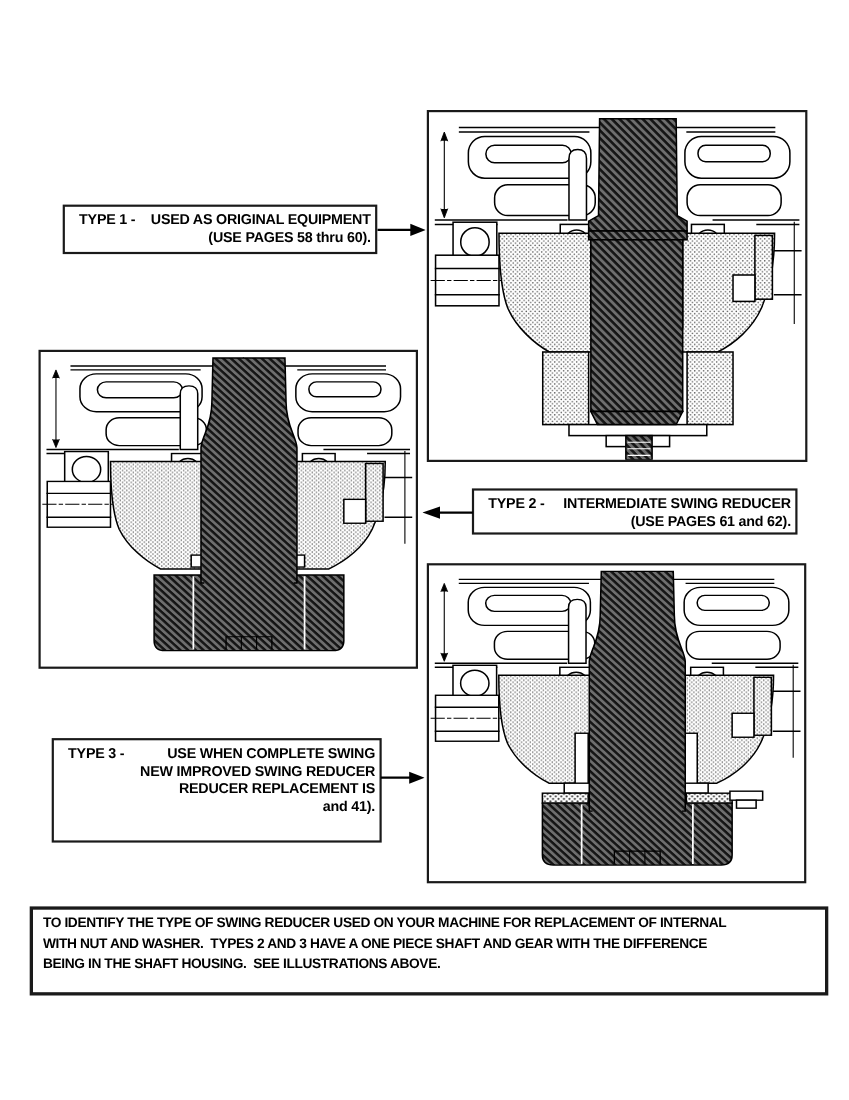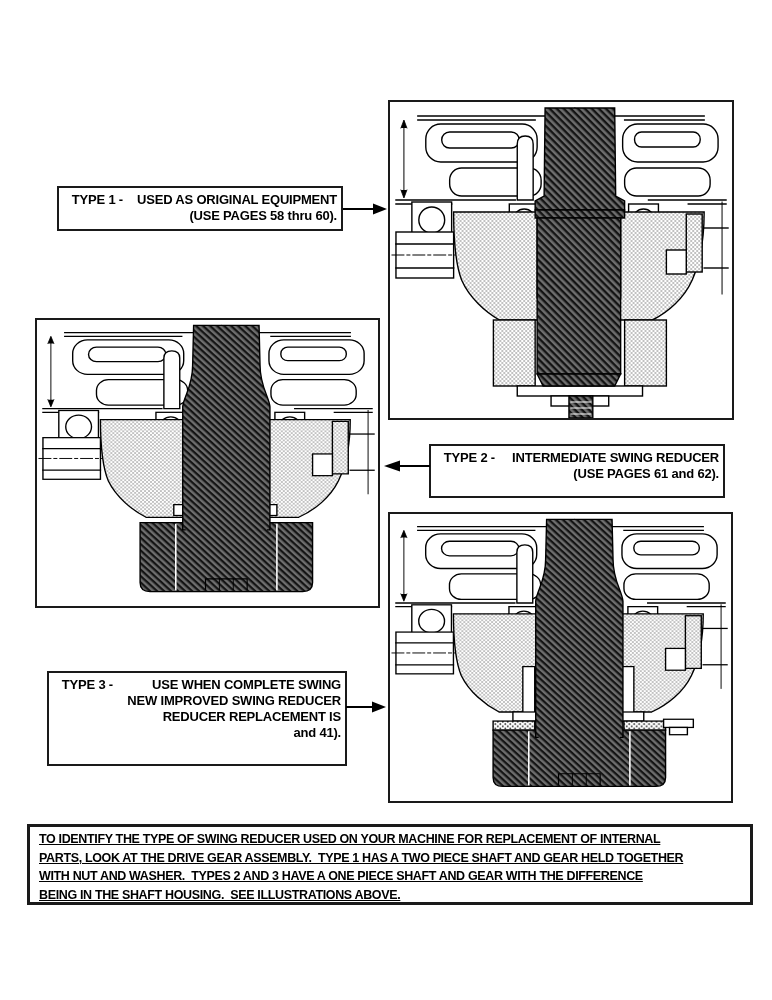--- a/index.html
+++ b/index.html
@@ -24,21 +24,21 @@
   .callout .desc span{display:block;white-space:pre-wrap;}
   .ind14{padding-left:14px;}
   .ind22{padding-left:22px;}
   .arrow{position:absolute;}
   .arrow svg{display:block;}
   .footer{
     position:absolute;border:3px solid #1a1a1a;background:#fff;box-sizing:border-box;
     font-weight:bold;font-size:12.5px;line-height:18.5px;letter-spacing:-0.35px;
     padding:3px 9px;
   }
-  .footer span{display:block;white-space:pre-wrap;text-decoration:underline;}
+  .footer span{display:block;white-space:pre-wrap;}
 </style>
 </head>
 <body>
 
 <div class="page">
 
   <div class="figbox" style="left:388px;top:100px;width:346px;height:320px">
     <svg viewBox="0 0 344 316" preserveAspectRatio="none">
         <defs>
           <pattern id="h0" width="5" height="5" patternUnits="userSpaceOnUse" patternTransform="rotate(45)">
@@ -257,21 +257,21 @@
       <span class="ind14">(USE PAGES 58 thru 60).</span>
     </span>
   </div>
   <div class="arrow" style="left:343px;top:203px">
     <svg width="44" height="12" viewBox="0 0 44 12">
       <line x1="0" y1="6" x2="32" y2="6" stroke="#000" stroke-width="2"></line>
       <polygon points="30,0.5 44,6 30,11.5" fill="#000"></polygon>
     </svg>
   </div>
 
-  <div class="callout" style="left:429px;top:444px;width:296px;height:54px">
+  <div class="callout" style="left:429px;top:444px;width:296px;height:42px">
     <span class="label">TYPE 2 -</span>
     <span class="desc">
       <span>INTERMEDIATE SWING REDUCER</span>
       <span class="ind22">(USE PAGES 61 and 62).</span>
     </span>
   </div>
   <div class="arrow" style="left:384px;top:460px">
     <svg width="46" height="12" viewBox="0 0 46 12">
       <polygon points="16,0.5 0,6 16,11.5" fill="#000"></polygon>
       <line x1="13" y1="6" x2="46" y2="6" stroke="#000" stroke-width="2"></line>
@@ -289,18 +289,17 @@
   </div>
   <div class="arrow" style="left:346px;top:701px">
     <svg width="40" height="12" viewBox="0 0 40 12">
       <line x1="0" y1="6" x2="28" y2="6" stroke="#000" stroke-width="2"></line>
       <polygon points="26,0.5 40,6 26,11.5" fill="#000"></polygon>
     </svg>
   </div>
 
   <div class="footer" style="left:27px;top:824px;width:726px;height:81px">
     <span>TO IDENTIFY THE TYPE OF SWING REDUCER USED ON YOUR MACHINE FOR REPLACEMENT OF INTERNAL</span>
-    <span>PARTS, LOOK AT THE DRIVE GEAR ASSEMBLY.  TYPE 1 HAS A TWO PIECE SHAFT AND GEAR HELD TOGETHER</span>
     <span>WITH NUT AND WASHER.  TYPES 2 AND 3 HAVE A ONE PIECE SHAFT AND GEAR WITH THE DIFFERENCE</span>
     <span>BEING IN THE SHAFT HOUSING.  SEE ILLUSTRATIONS ABOVE.</span>
   </div>
 
 </div>
 
 </body></html>

